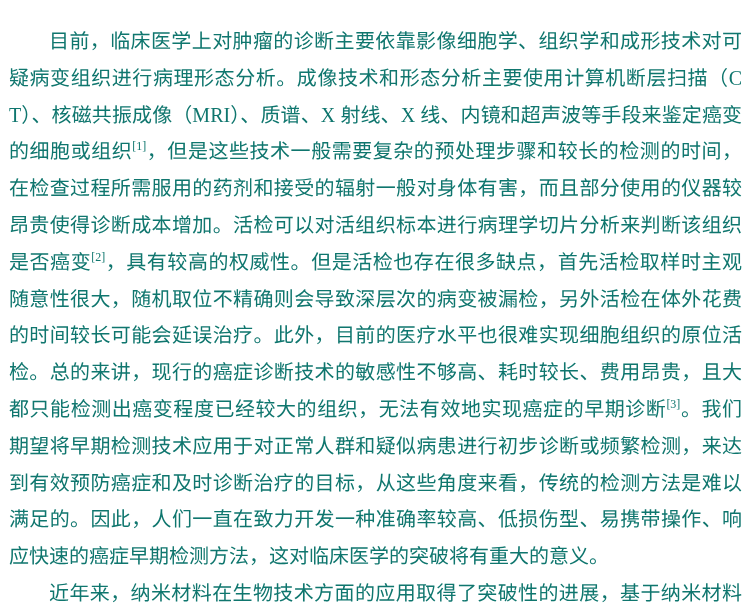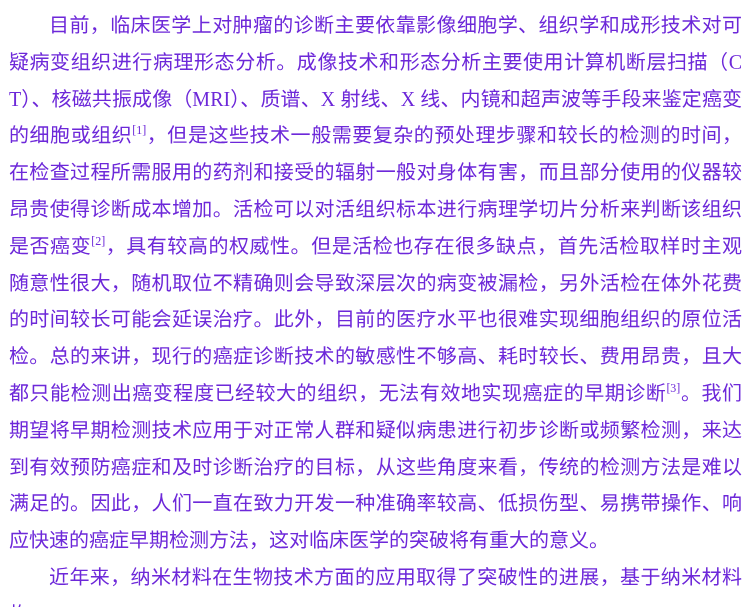--- a/index.html
+++ b/index.html
@@ -4,23 +4,23 @@
 <style>
   html, body {
     margin: 0;
     padding: 0;
     background: #ffffff;
   }
   .page {
     width: 748px;
     height: 607px;
     box-sizing: border-box;
-    padding: 7px 6px 0 9px;
+    padding: 23px 6px 0 9px;
     background: #ffffff;
-    color: #6d28d9;
+    color: #0f766e;
     font-family: "Liberation Serif", "DejaVu Serif", serif;
     font-size: 20px;
     line-height: 36.8px;
     overflow: hidden;
   }
   p.para {
     margin: 0;
     padding: 0;
     text-align: justify;
     text-indent: 2em;

